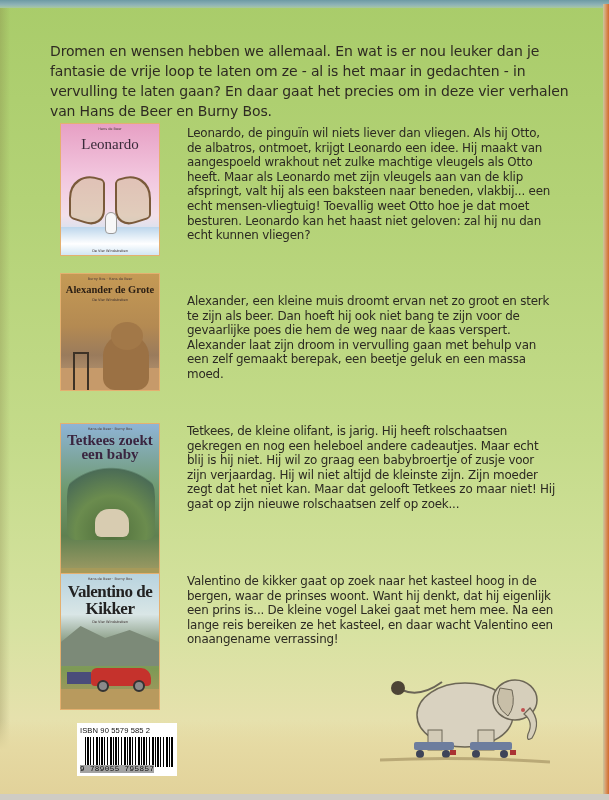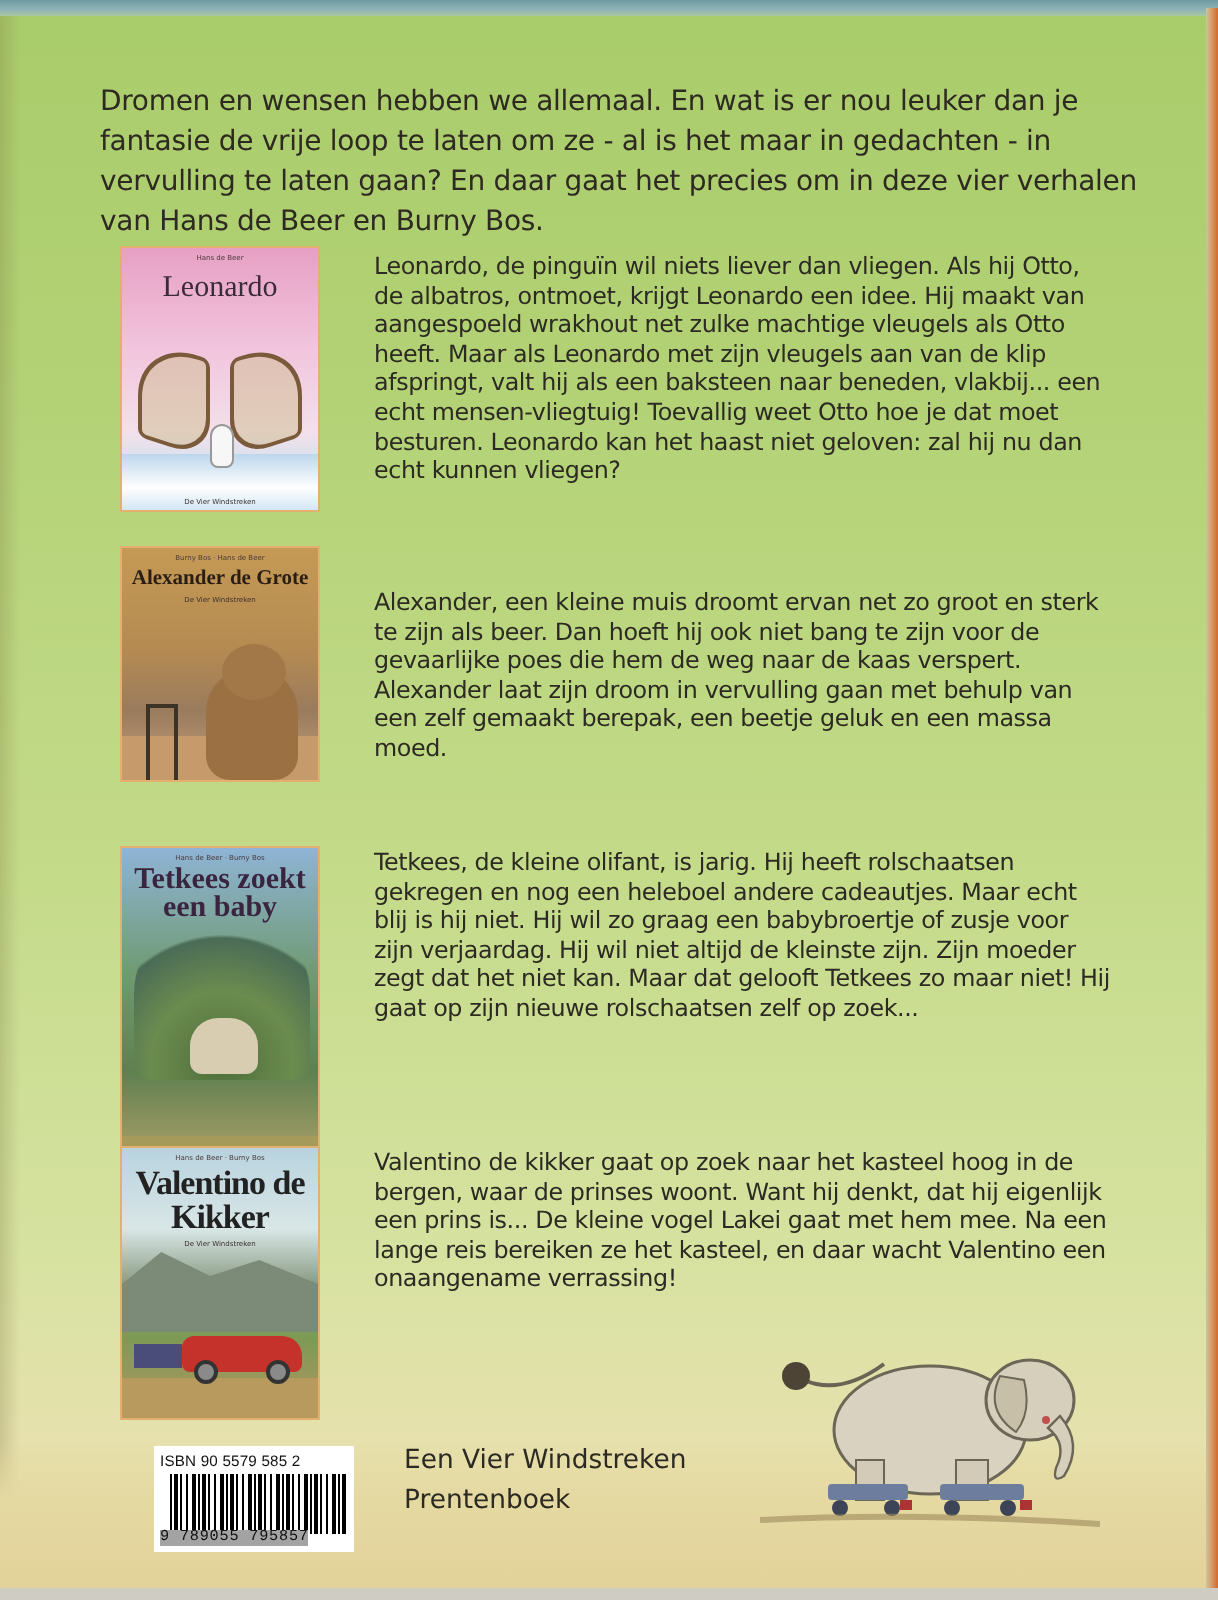--- a/index.html
+++ b/index.html
@@ -181,24 +181,20 @@
     <div class="wheel" style="left:72px; top:106px;"></div>
   </div>
   <p class="desc desc-4">Valentino de kikker gaat op zoek naar het kasteel hoog in de bergen, waar de prinses woont. Want hij denkt, dat hij eigenlijk een prins is... De kleine vogel Lakei gaat met hem mee. Na een lange reis bereiken ze het kasteel, en daar wacht Valentino een onaangename verrassing!</p>
 
   <div class="isbn-box">
     <div class="isbn-text">ISBN 90 5579 585 2</div>
     <div class="barcode"></div>
     <div class="barcode-digits">9 789055 795857</div>
   </div>
 
-  <div class="publisher">
-    <div>Een Vier Windstreken</div>
-    <div>Prentenboek</div>
-  </div>
 
   <svg class="elephant" viewBox="0 0 170 110">
     <path d="M22 30 Q40 38 62 22" stroke="#6a6456" stroke-width="2" fill="none"></path>
     <circle cx="18" cy="28" r="7" fill="#4d4436"></circle>
     <ellipse cx="85" cy="55" rx="48" ry="32" fill="#d9d2c0" stroke="#6c6656" stroke-width="1.5"></ellipse>
     <ellipse cx="135" cy="40" rx="22" ry="20" fill="#d6cfbb" stroke="#6c6656" stroke-width="1.5"></ellipse>
     <path d="M120 28 Q112 45 128 56 Q136 46 132 30 Z" fill="#c8bfa8" stroke="#6c6656" stroke-width="1"></path>
     <path d="M150 48 Q162 62 152 78 Q146 82 148 74 Q154 62 144 54 Z" fill="#d6cfbb" stroke="#6c6656" stroke-width="1.2"></path>
     <circle cx="143" cy="50" r="2" fill="#c05050"></circle>
     <rect x="48" y="70" width="14" height="20" fill="#d3cbb7" stroke="#6c6656"></rect>

